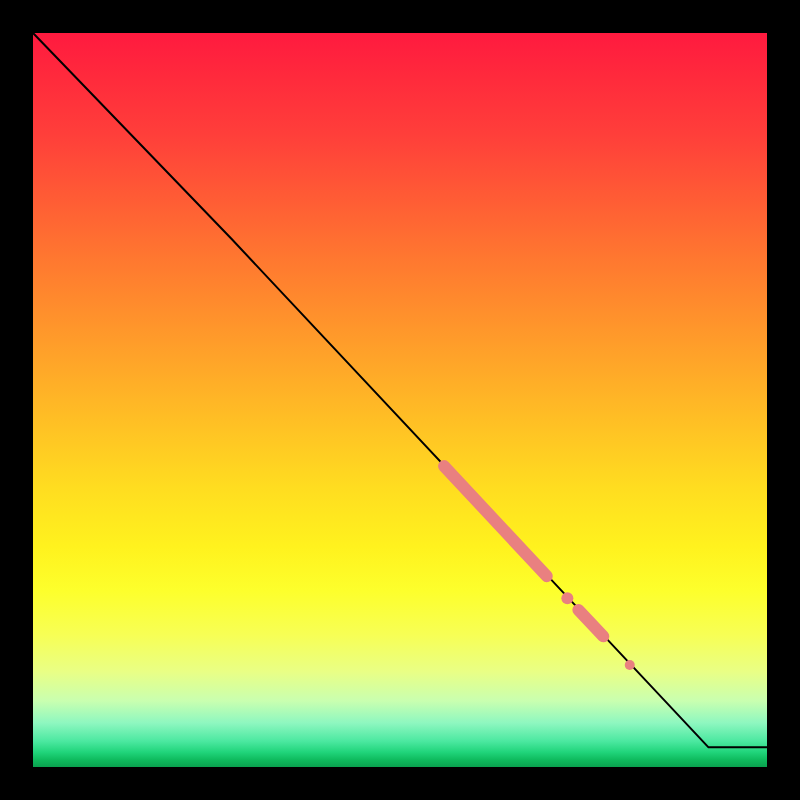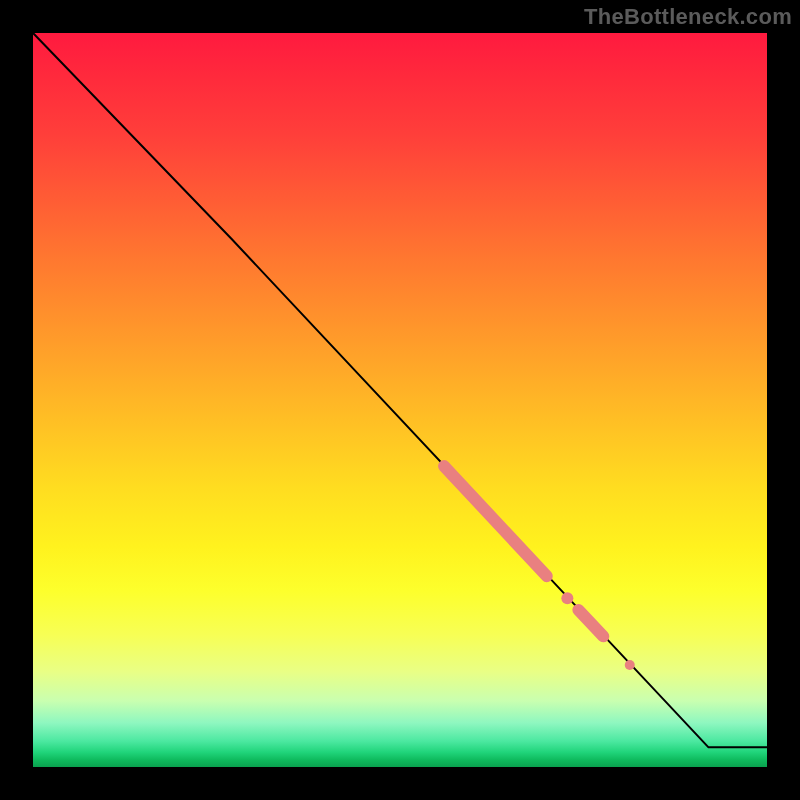--- a/index.html
+++ b/index.html
@@ -63,21 +63,20 @@
     top: 0;
     width: 734px;
     height: 734px;
     overflow: visible;
   }
 </style>
 </head>
 <body>
 
 <div class="frame">
-  <div class="watermark">TheBottleneck.com</div>
 
   <div class="plot">
     <svg class="overlay" id="overlay" viewBox="0 0 734 734" preserveAspectRatio="none">
         <polyline points="0,0 198.18,205.51999999999998 675.28,714.182 734,714.182" fill="none" stroke="#000000" stroke-width="2" stroke-linecap="butt" stroke-linejoin="round"></polyline>
         <polyline points="411.04,433.06 513.8,543.16" fill="none" stroke="#e98080" stroke-width="12" stroke-linecap="round" stroke-linejoin="round"></polyline>
         <circle cx="534.352" cy="565.1800000000001" r="6" fill="#e98080"></circle>
         <polyline points="545.362,576.924 570.318,603.348" fill="none" stroke="#e98080" stroke-width="12" stroke-linecap="round" stroke-linejoin="round"></polyline>
         <circle cx="596.742" cy="631.9739999999999" r="5" fill="#e98080"></circle>
       </svg>
   </div>

